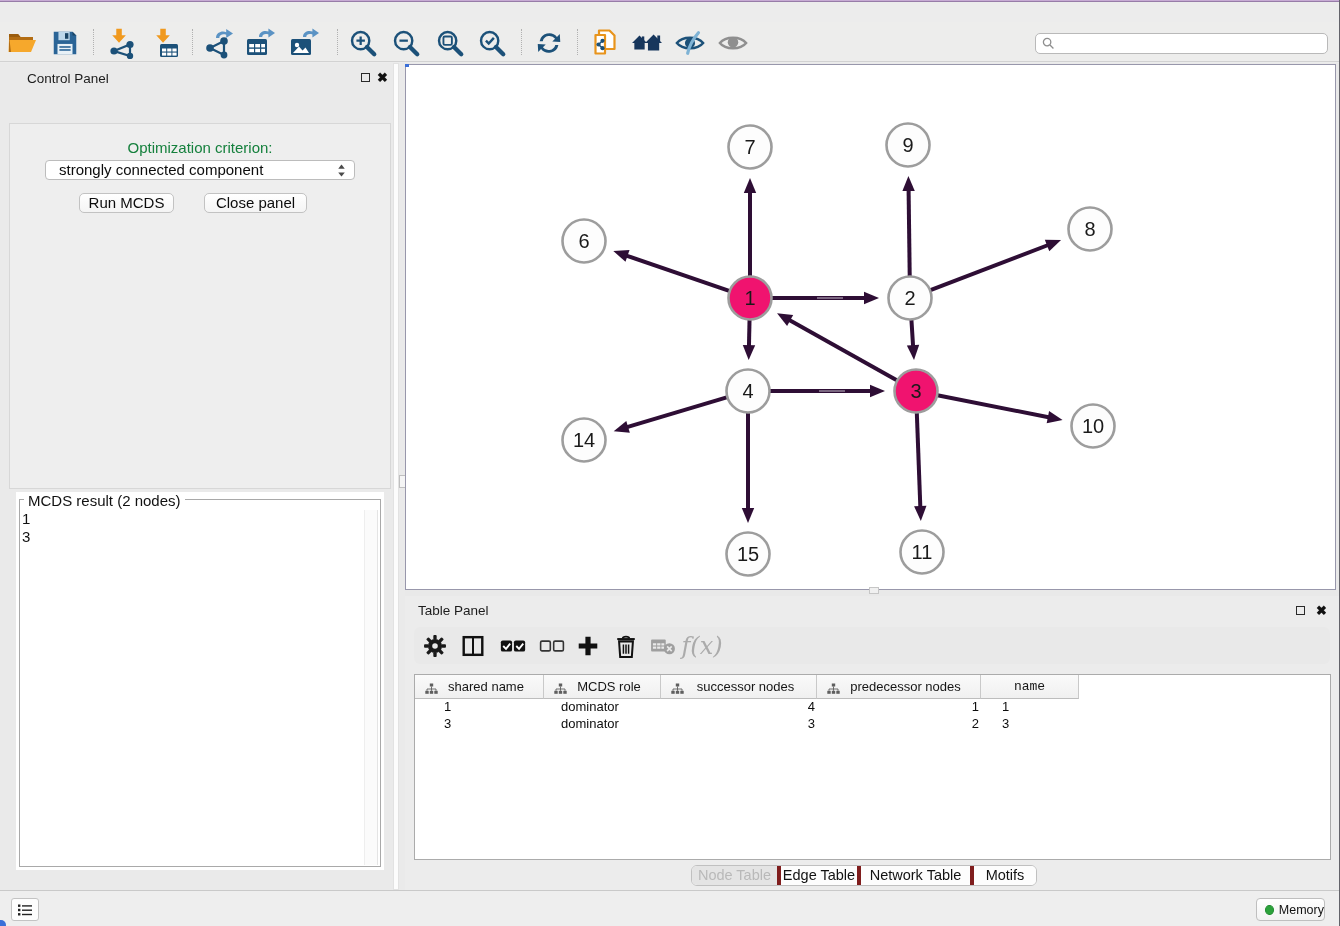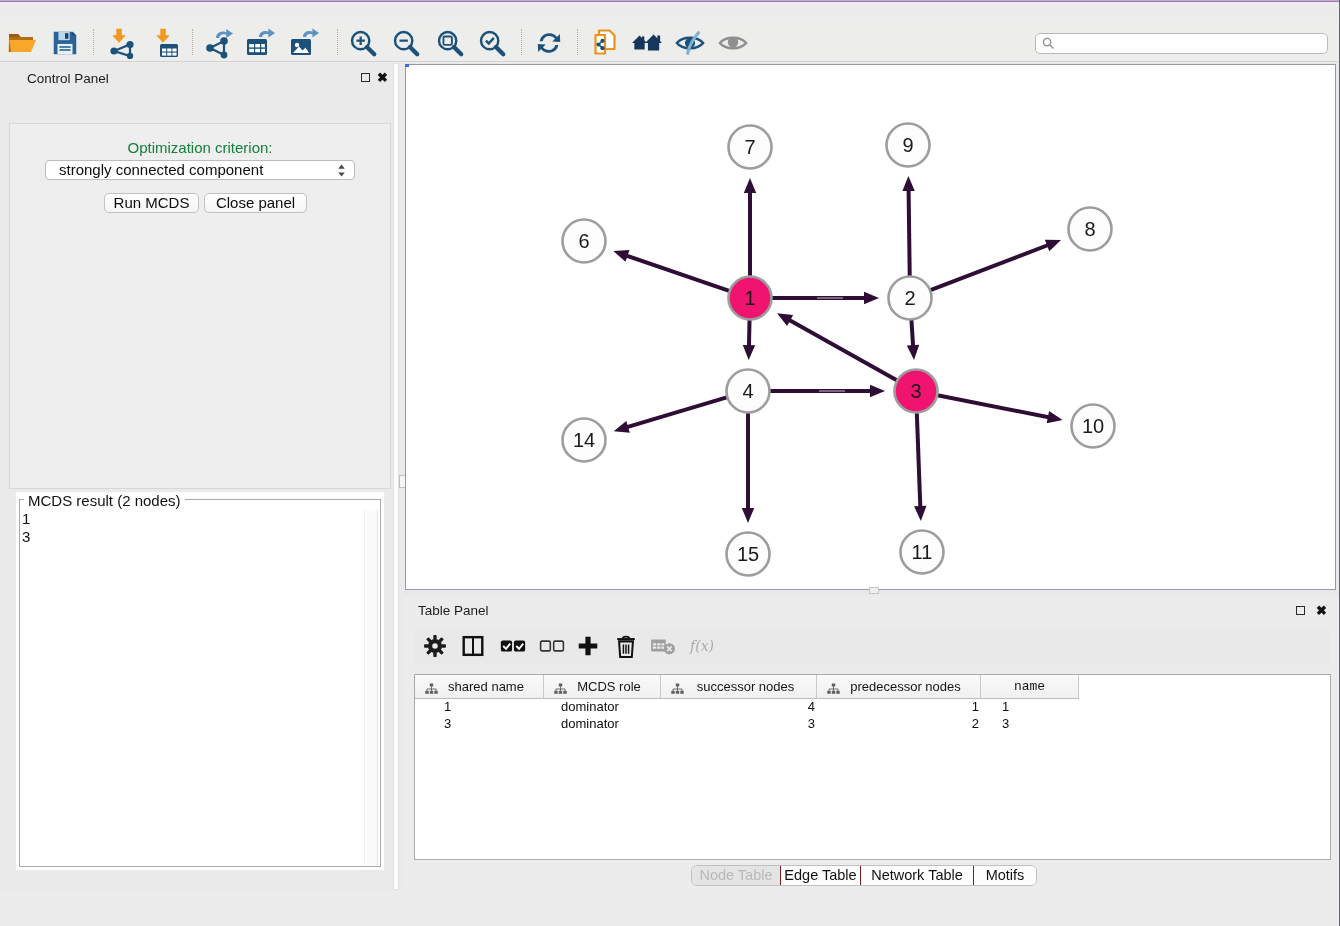--- a/index.html
+++ b/index.html
@@ -70,34 +70,34 @@
   .nf-title { position:absolute; left:0; right:0; top:0; height:22px; line-height:22px; text-align:center;
     font-size:13px; font-weight:600; color:#1d1d1d; letter-spacing:0.5px; }
   .nf-canvas { position:absolute; left:0; top:22px; width:929px; height:502px; background:#fff; }
   .h-grip { position:absolute; left:464px; top:524px; width:10px; height:7px; background:#f0f0f0; border:1px solid #c6c6c6; }
   
   .table-panel { position:absolute; left:0; top:533px; right:0; bottom:0; background:#ececec; }
   .tp-head { position:absolute; left:0; top:0; width:100%; height:30px; }
   .tp-head .p-title { position:absolute; left:13px; top:7px; font-size:13.5px; color:#1c1c1c; }
   .tp-toolbar { position:absolute; left:9px; top:31px; right:9px; height:37px; background:#e9e9e9; border-radius:6px; }
   .tp-tb-btn { position:absolute; top:2px; width:34px; height:33px; display:flex; align-items:center; justify-content:center; background:none; border:none; }
-  .fx-label { font-family:"DejaVu Serif", serif; font-style:italic; font-size:14px; color:#ababab; }
+  .fx-label { font-family:"DejaVu Serif", serif; font-style:italic; font-size:24px; color:#ababab; }
   .tbl { position:absolute; left:9px; top:78px; right:8px; height:186px; background:#fff; border:1px solid #ababab; overflow:hidden; }
   .tbl-header { position:absolute; left:0; top:0; height:24px; display:flex; }
   .th-cell { position:relative; height:24px; background:linear-gradient(#fafafa,#f0f0f0);
     border-right:1px solid #c9c9c9; border-bottom:1px solid #bdbdbd; display:flex; align-items:center; justify-content:center; }
   .th-cell .th-ic { position:absolute; left:10px; top:6px; }
   .th-cell span.lbl { font-size:13px; color:#161616; margin-left:14px; }
   .tbl-row { position:absolute; left:0; height:16.5px; display:flex; }
   .td-cell { height:16.5px; font-size:13px; color:#0d0d0d; line-height:16.5px; overflow:hidden; }
   
   .tp-tabs { position:absolute; left:286px; top:269px; height:21px; display:flex;
     border:1px solid #c0c0c0; border-radius:6px; overflow:hidden; background:#fff; }
   .tp-tab { height:100%; line-height:19px; text-align:center; font-size:14.5px; color:#121212;
-    background:#fdfdfd; border-right:1px solid #7f1d1d; }
+    background:#fdfdfd; border-right:4px solid #7f1d1d; }
   .tp-tab:last-child { border-right:none; }
   .tp-tab.sel { background:#e4e4e4; color:#b9b9b9; }
   
   .statusbar { position:absolute; left:0; bottom:0; width:100%; height:36px; background:#eeeeee; border-top:1px solid #c9c9c9; }
   .list-btn { position:absolute; left:11px; top:7px; width:28px; height:23px; background:#fdfdfd; border:1px solid #c3c3c3; border-radius:3px;
     display:flex; align-items:center; justify-content:center; }
   .mem-btn { position:absolute; right:14px; top:7px; width:69px; height:23px; background:linear-gradient(#ffffff,#f2f2f2);
     border:1px solid #bfbfbf; border-radius:4px; display:flex; align-items:center; padding-left:8px; gap:5px; }
   .mem-dot { width:10px; height:10px; border-radius:50%; background:#2ca23b; border:1px solid #1f8a2e; }
   .mem-btn span.lbl { font-size:12.5px; color:#111; }
@@ -315,21 +315,21 @@
 
     <div class="cp-content">
       <div class="opt-label">Optimization criterion:</div>
       <div class="opt-select">
         <span>strongly connected component</span>
         <svg class="updown" viewBox="0 0 9 16">
           <path d="M1 6 L4.5 1.6 L8 6 Z" fill="#4a4a4a"></path>
           <path d="M1 10 L4.5 14.4 L8 10 Z" fill="#4a4a4a"></path>
         </svg>
       </div>
-      <button class="cp-btn" style="left:94px;width:95px;">Run MCDS</button>
+      <button class="cp-btn" style="left:69px;width:95px;">Run MCDS</button>
       <button class="cp-btn" style="left:194px;width:103px;">Close panel</button>
     </div>
 
     <div class="result-wrap">
       <div class="result-border"></div>
       <span class="result-title">MCDS result (2 nodes)</span>
       <div class="result-lines" id="result-lines">1
 3</div>
       <div class="result-scroll"></div>
     </div>
@@ -611,14 +611,31 @@
         </div>
       <div class="tp-tabs" id="tp-tabs">
           <div class="tp-tab sel" style="width: 89px;">Node Table</div>
           <div class="tp-tab" style="width: 80px;">Edge Table</div>
           <div class="tp-tab" style="width: 113px;">Network Table</div>
           <div class="tp-tab" style="width: 62px;">Motifs</div>
         </div>
     </div>
   </div>
 
+  <div class="statusbar">
+    <div class="list-btn">
+      <svg width="16" height="14" viewBox="0 0 16 14">
+        <rect x="1" y="1.5" width="2.4" height="2.4" fill="#222"></rect>
+          <rect x="5" y="2.2" width="10" height="1.4" fill="#222"></rect>
+        <rect x="1" y="5.8" width="2.4" height="2.4" fill="#222"></rect>
+          <rect x="5" y="6.5" width="10" height="1.4" fill="#222"></rect>
+        <rect x="1" y="10.1" width="2.4" height="2.4" fill="#222"></rect>
+          <rect x="5" y="10.8" width="10" height="1.4" fill="#222"></rect>
+      </svg>
+    </div>
+    <div class="mem-btn">
+      <span class="mem-dot"></span>
+      <span class="lbl">Memory</span>
+    </div>
+    <div class="corner-blue"></div>
+  </div>
 
 </div>
 
 </body></html>

